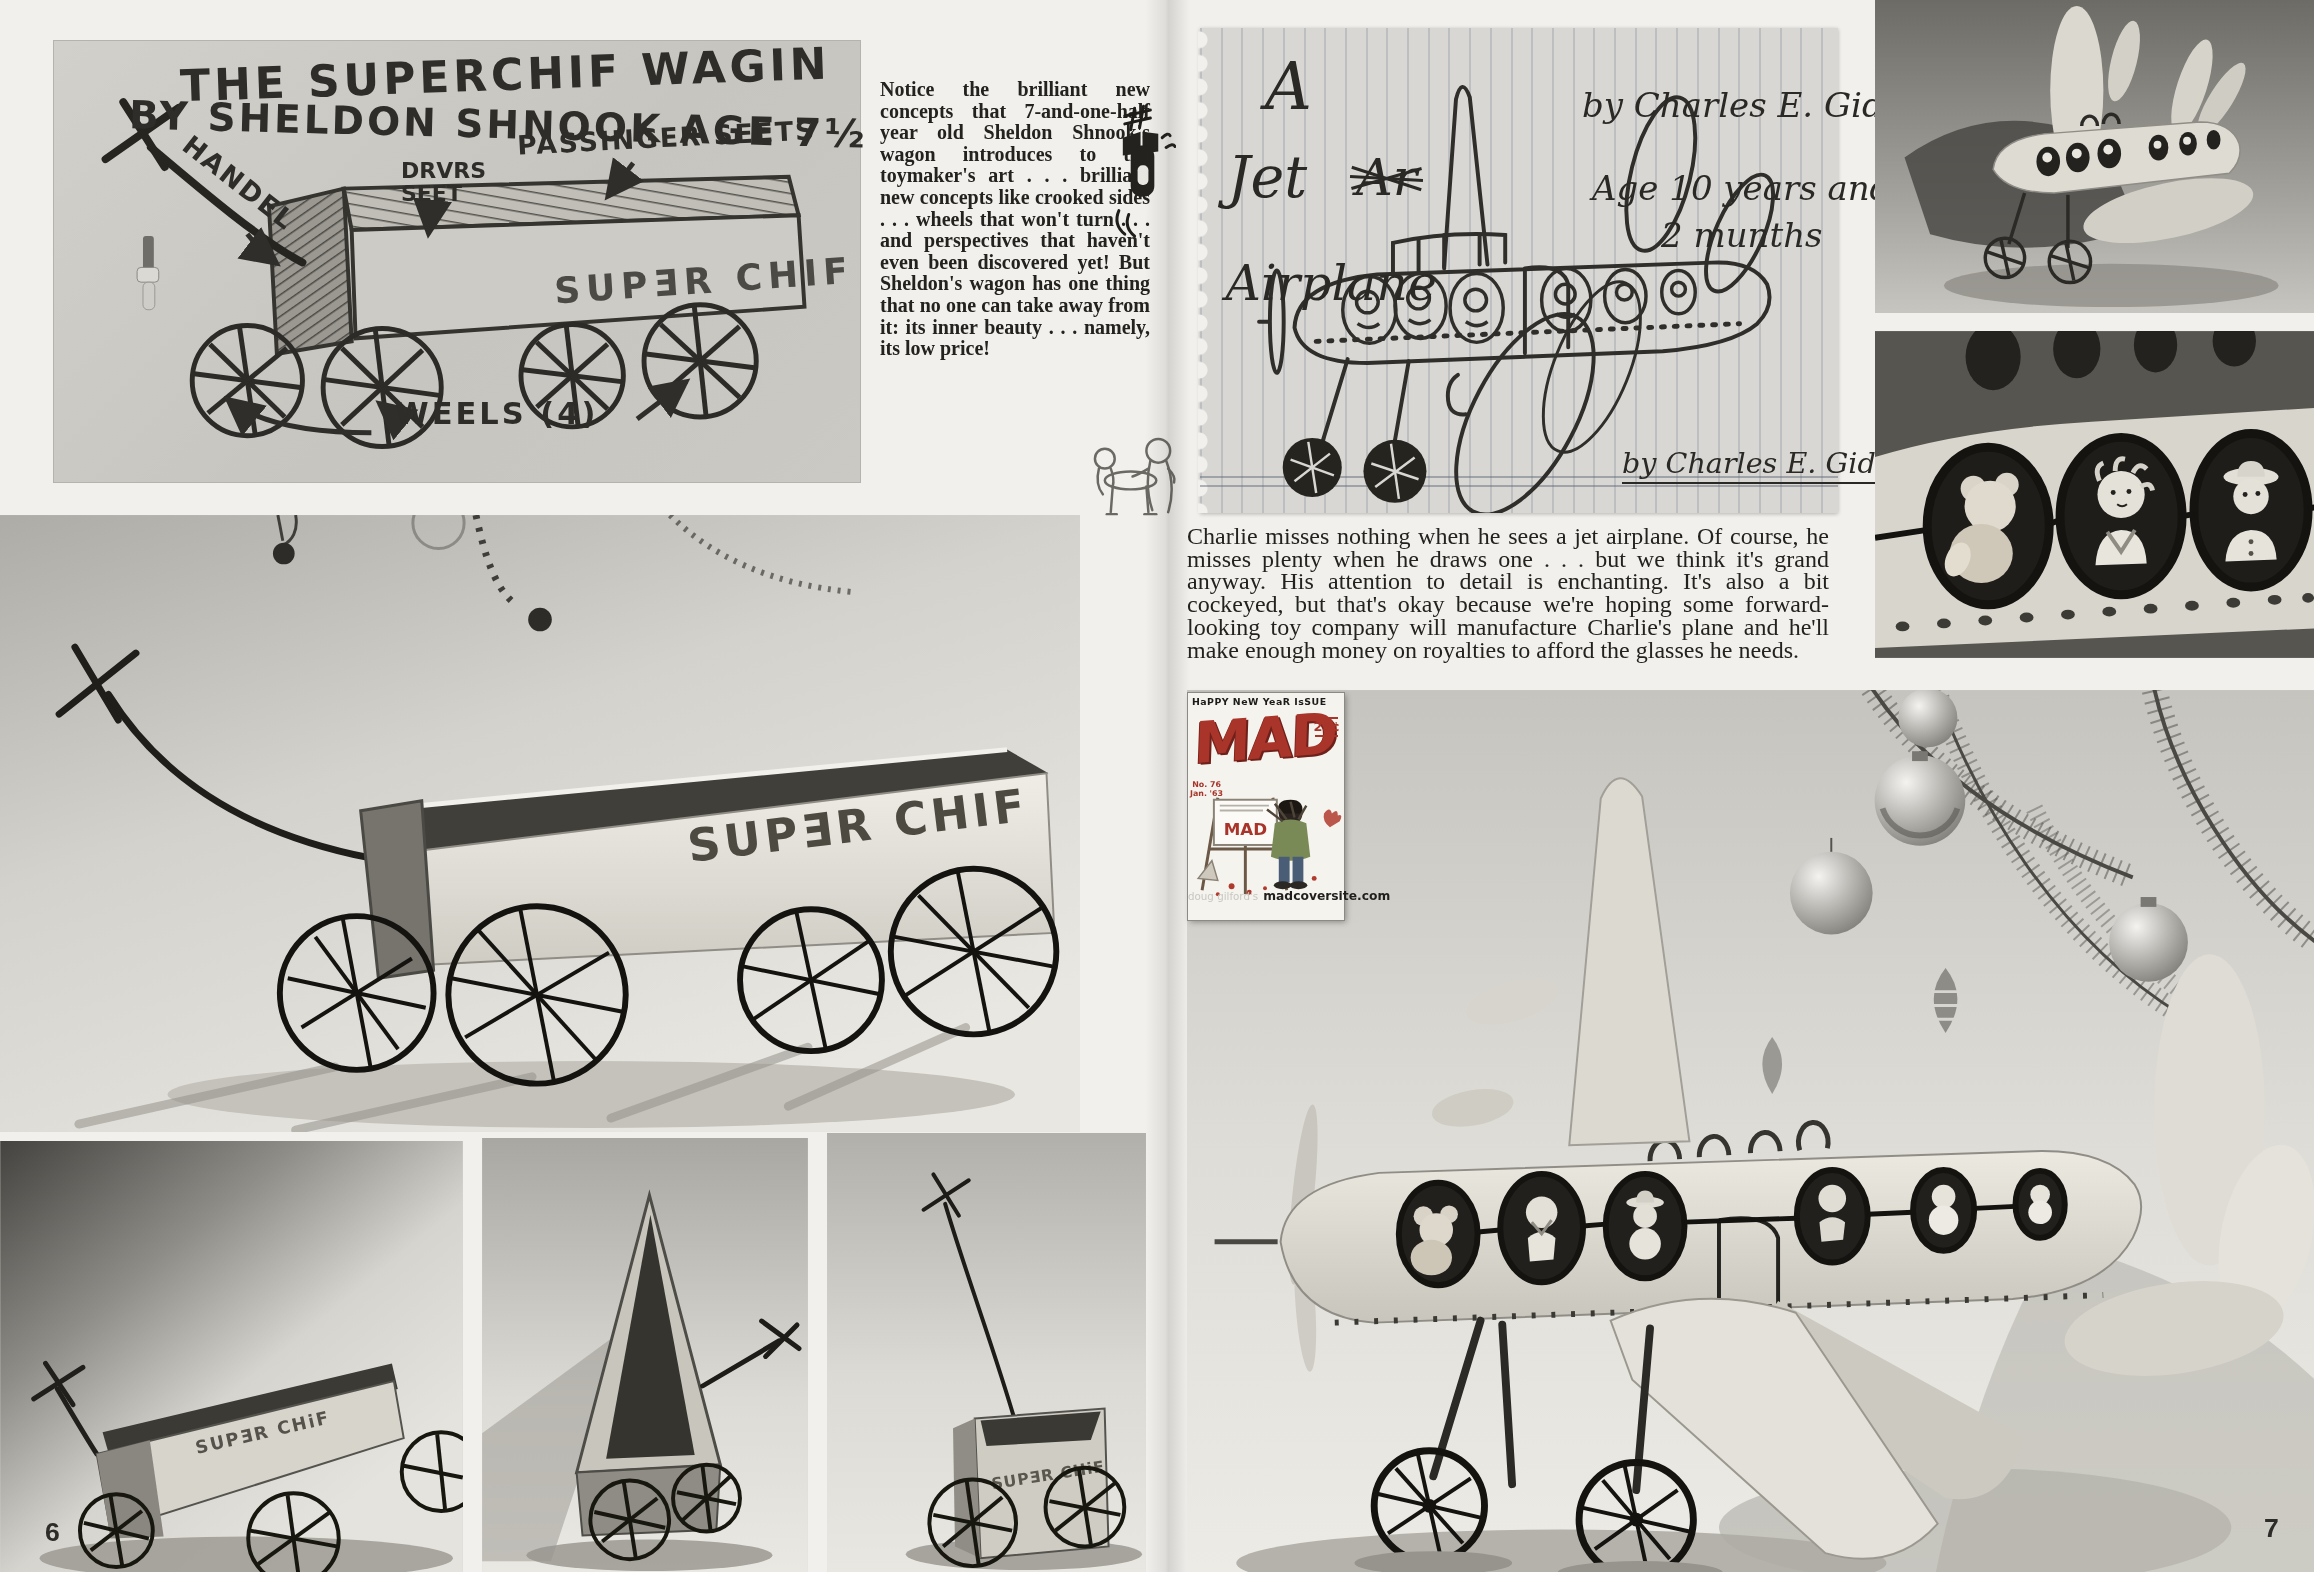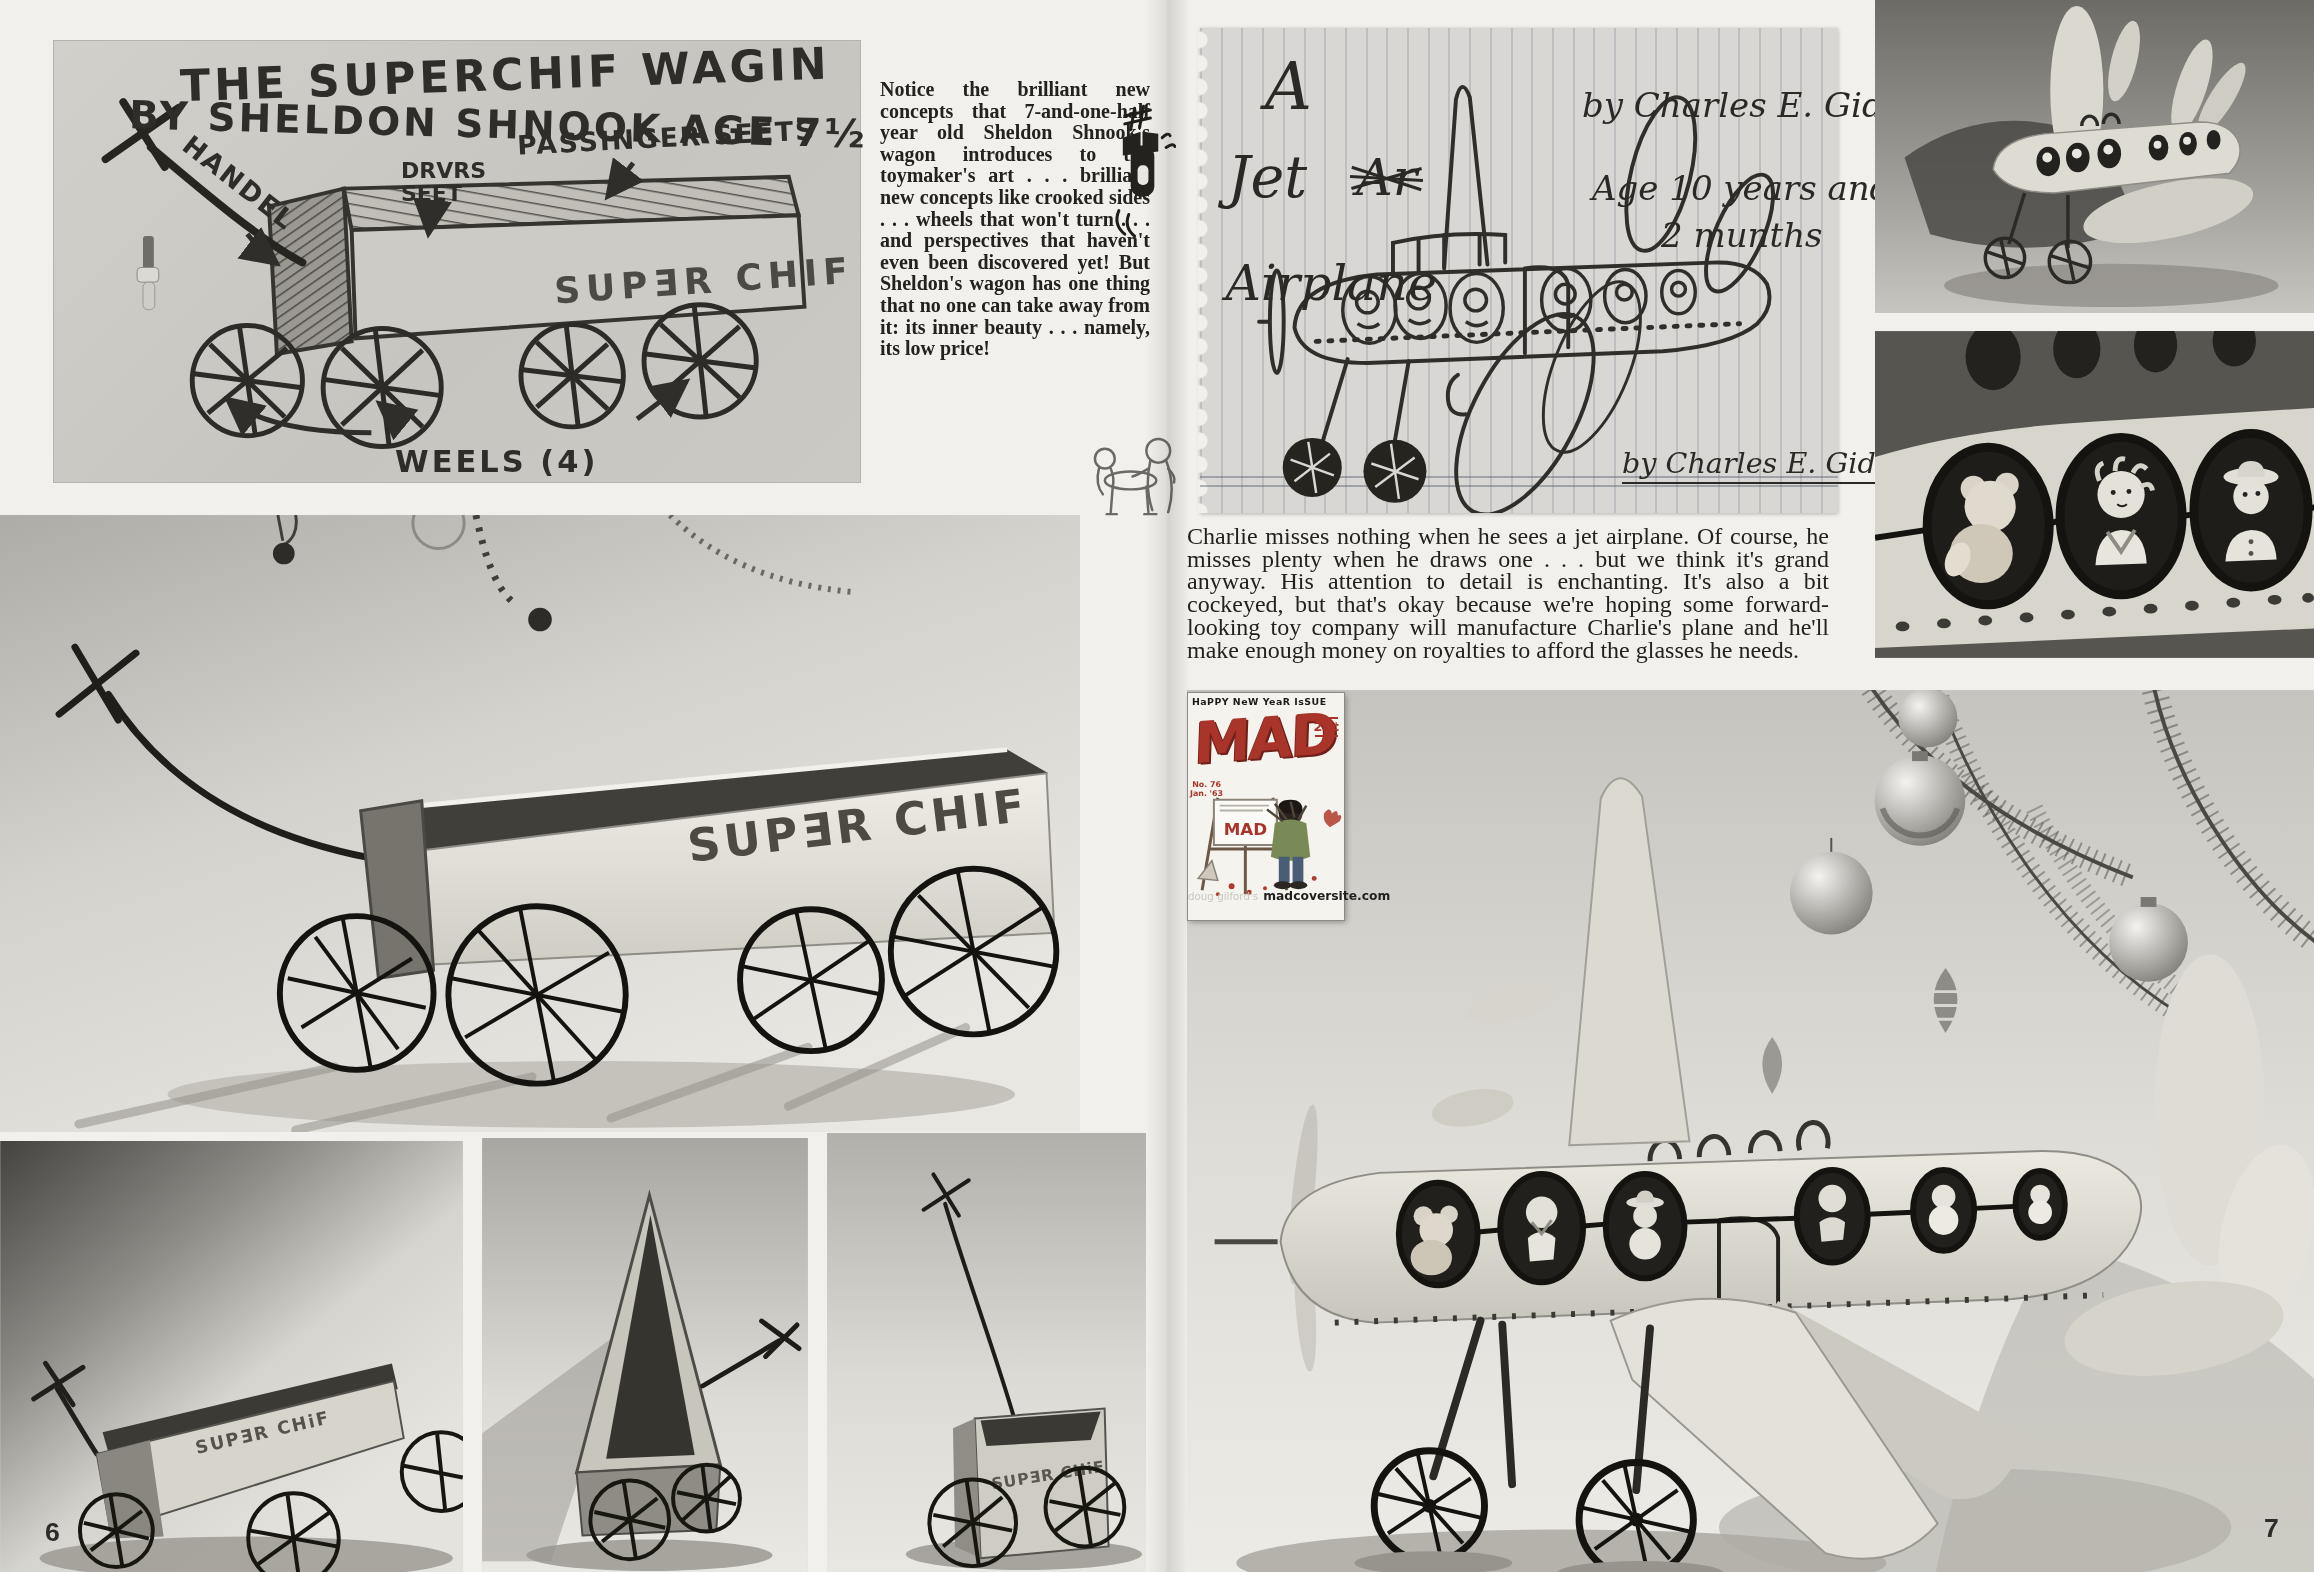--- a/index.html
+++ b/index.html
@@ -121,21 +121,21 @@
     </svg>
     <div class="kidprint abs" style="left:126px;top:7.9px;font-size:44px;letter-spacing:3.9px;transform:rotate(-2deg);">THE SUPERCHIF WAGIN</div>
     <div class="kidprint abs" style="left:75px;top:61px;font-size:39px;letter-spacing:3px;transform:rotate(1.5deg);">BY SHELDON SHNOOK AGE 7½</div>
     <div class="kidprint abs" style="left:118px;top:126px;font-size:26.6px;letter-spacing:2px;transform:rotate(38deg);">HANDEL</div>
     <div class="kidprint abs" style="left:347px;top:118px;font-size:22px;line-height:1.05;">
       <span>DRVRS</span><br>
       <span>SEET</span>
     </div>
     <div class="kidprint abs" style="left:463px;top:81px;font-size:26.6px;letter-spacing:2px;transform:rotate(-3deg);">PASSINGER SEETS</div>
     <div class="kidprint abs" style="left:500px;top:219px;font-size:36px;letter-spacing:5.9px;color:#4b4a45;transform:rotate(-4deg);">SUPƎR CHIF</div>
-    <div class="kidprint abs" style="left:341px;top:355px;font-size:30.5px;letter-spacing:3px;margin-top:48px;">WEELS (4)</div>
+    <div class="kidprint abs" style="left:341px;top:355px;font-size:30.5px;letter-spacing:3px;">WEELS (4)</div>
   </div>
 
   <div id="articleLeft" class="abs">Notice the brilliant new concepts that 7-and-one-half year old Sheldon Shnook's wagon introduces to the toymaker's art . . . brilliant new concepts like crooked sides . . . wheels that won't turn . . . and perspectives that haven't even been discovered yet! But Sheldon's wagon has one thing that no one can take away from it: its inner beauty . . . namely, its low price!</div>
 
   <svg class="abs" style="left:1111px;top:104px;" width="65" height="154" viewBox="0 0 66 156">
     <g stroke="#1e1d1a" stroke-width="3" fill="none" stroke-linecap="round">
       <line x1="24" y1="4" x2="20" y2="26"></line>
         <line x1="33" y1="2" x2="29" y2="24"></line>
       <line x1="14" y1="12" x2="40" y2="6"></line>
         <line x1="14" y1="20" x2="40" y2="14"></line>

